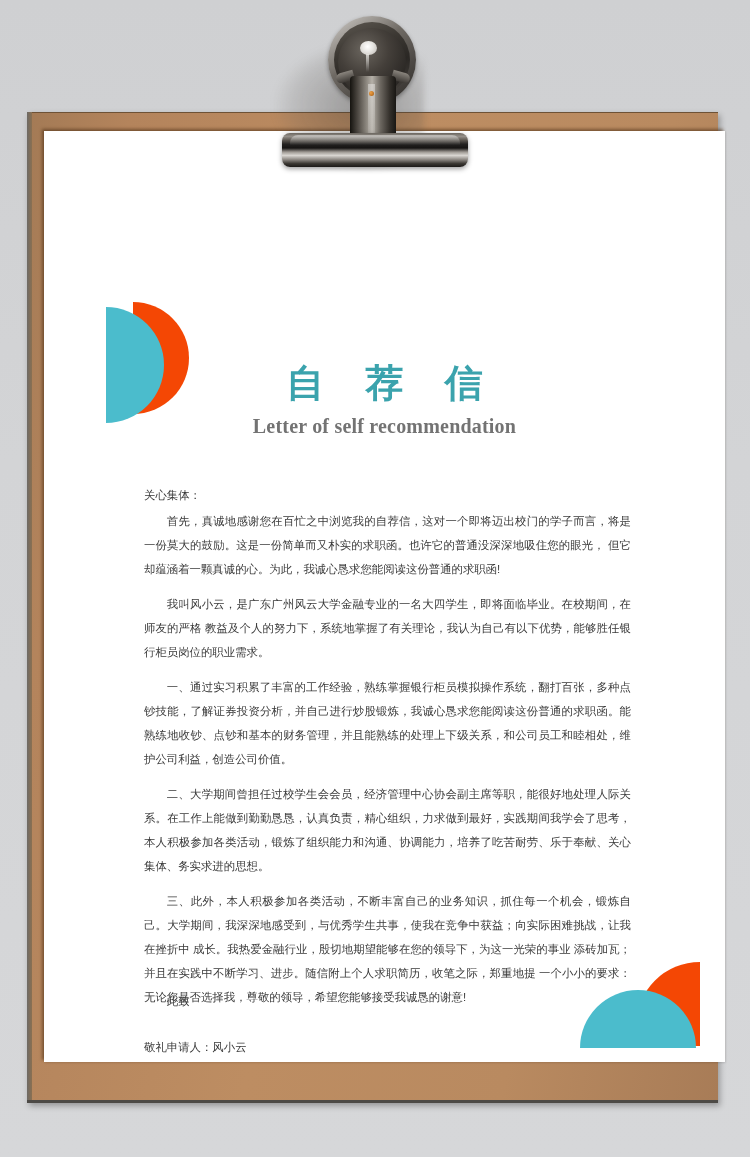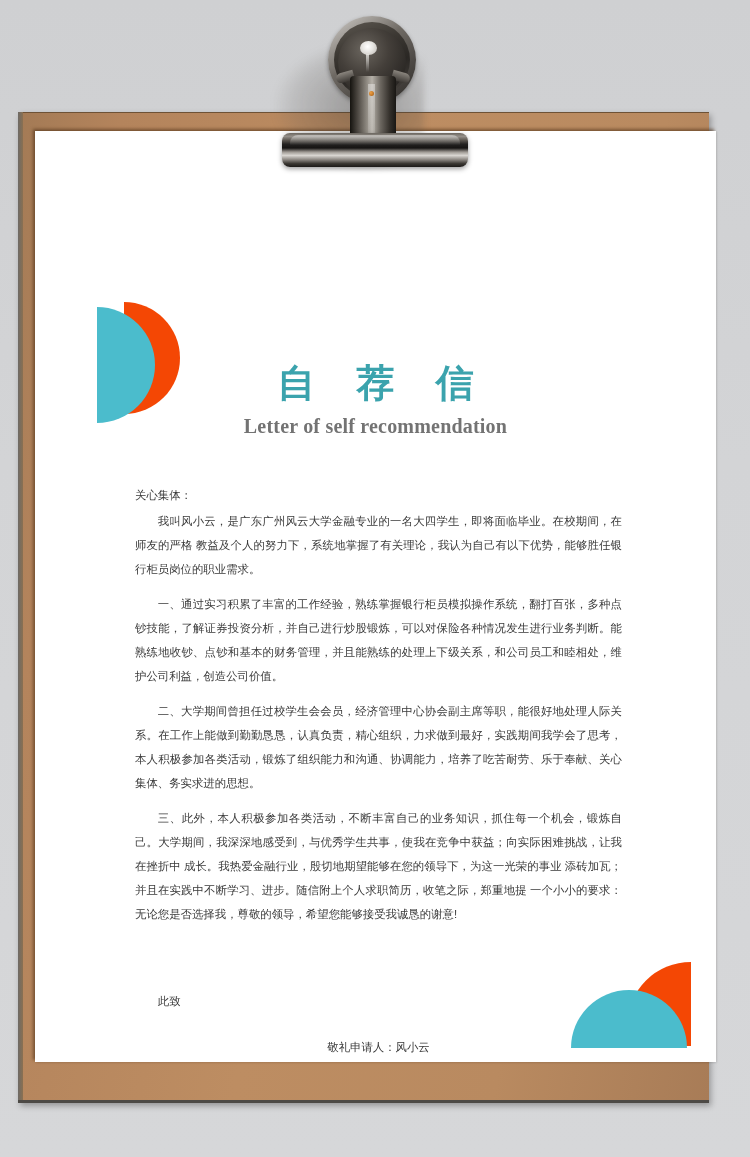--- a/index.html
+++ b/index.html
@@ -19,21 +19,21 @@
     position: relative;
     width: 750px;
     height: 1157px;
     background: linear-gradient(180deg, #cfd0d2 0%, #d3d4d6 40%, #d6d7d9 100%);
     overflow: hidden;
   }
 
   
   #clipboard {
     position: absolute;
-    left: 18px;
+    left: 27px;
     top: 112px;
     width: 691px;
     height: 988px;
     background: linear-gradient(100deg, #a37a55 0%, #b4845c 12%, #bd8d62 45%, #b98a60 75%, #a87c57 100%);
     box-shadow: 2px 3px 6px rgba(0,0,0,0.30), 0 1px 0 #6e5236 inset;
     border-bottom: 3px solid #4d4a46;
   }
   #clipboard-left-bevel {
     position: absolute;
     left: 0; top: 0;
@@ -163,21 +163,21 @@
     color: #3a3a3a;
     font-size: 11.4px;
     line-height: 24px;
   }
   #closing-cizhi {
     text-indent: 2em;
   }
   #closing-row {
     margin-top: 22px;
     display: flex;
-    justify-content: center;
+    justify-content: flex-start;
     align-items: baseline;
   }
 
   
   #clip {
     position: absolute;
     left: 274px;
     top: 14px;
     width: 200px;
     height: 155px;
@@ -328,22 +328,23 @@
         <div id="deco-tl-teal"></div>
       </div>
 
       <div id="title-block">
         <div id="doc-title">自 荐 信</div>
         <div id="doc-subtitle">Letter of self recommendation</div>
       </div>
 
       <div id="letter-body">
         <p class="para tight">关心集体：</p>
+        <p class="para indent">首先，真诚地感谢您在百忙之中浏览我的自荐信，这对一个即将迈出校门的学子而言，将是一份莫大的鼓励。这是一份简单而又朴实的求职函。也许它的普通没深深地吸住您的眼光， 但它却蕴涵着一颗真诚的心。为此，我诚心恳求您能阅读这份普通的求职函!</p>
         <p class="para indent">我叫风小云，是广东广州风云大学金融专业的一名大四学生，即将面临毕业。在校期间，在师友的严格 教益及个人的努力下，系统地掌握了有关理论，我认为自己有以下优势，能够胜任银行柜员岗位的职业需求。</p>
-        <p class="para indent">一、通过实习积累了丰富的工作经验，熟练掌握银行柜员模拟操作系统，翻打百张，多种点钞技能，了解证券投资分析，并自己进行炒股锻炼，可以对保险各种情况发生进行业务判断。能熟练地收钞、点钞和基本的财务管理，并且能熟练的处理上下级关系，和公司员工和睦相处，维护公司利益，创造公司价值。</p>
+        <p class="para indent">一、通过实习积累了丰富的工作经验，熟练掌握银行柜员模拟操作系统，翻打百张，多种点钞技能，了解证券投资分析，并自己进行炒股锻炼，我诚心恳求您能阅读这份普通的求职函。能熟练地收钞、点钞和基本的财务管理，并且能熟练的处理上下级关系，和公司员工和睦相处，维护公司利益，创造公司价值。</p>
         <p class="para indent">二、大学期间曾担任过校学生会会员，经济管理中心协会副主席等职，能很好地处理人际关系。在工作上能做到勤勤恳恳，认真负责，精心组织，力求做到最好，实践期间我学会了思考，本人积极参加各类活动，锻炼了组织能力和沟通、协调能力，培养了吃苦耐劳、乐于奉献、关心集体、务实求进的思想。</p>
         <p class="para indent">三、此外，本人积极参加各类活动，不断丰富自己的业务知识，抓住每一个机会，锻炼自己。大学期间，我深深地感受到，与优秀学生共事，使我在竞争中获益；向实际困难挑战，让我在挫折中 成长。我热爱金融行业，殷切地期望能够在您的领导下，为这一光荣的事业 添砖加瓦；并且在实践中不断学习、进步。随信附上个人求职简历，收笔之际，郑重地提 一个小小的要求：无论您是否选择我，尊敬的领导，希望您能够接受我诚恳的谢意!</p>
       </div>
 
       <div id="closing-block">
         <div id="closing-cizhi">此致</div>
         <div id="closing-row">
           <span>敬礼</span>
           <span>申请人：风小云</span>
         </div>

